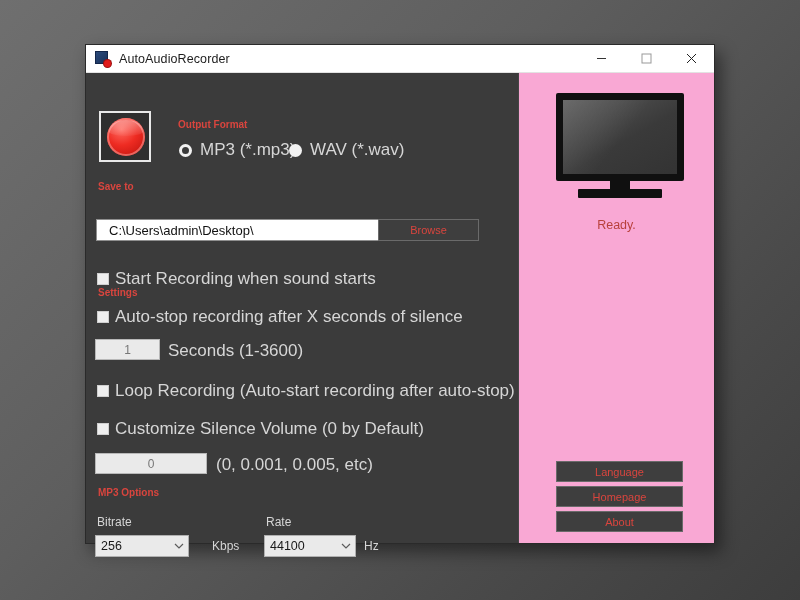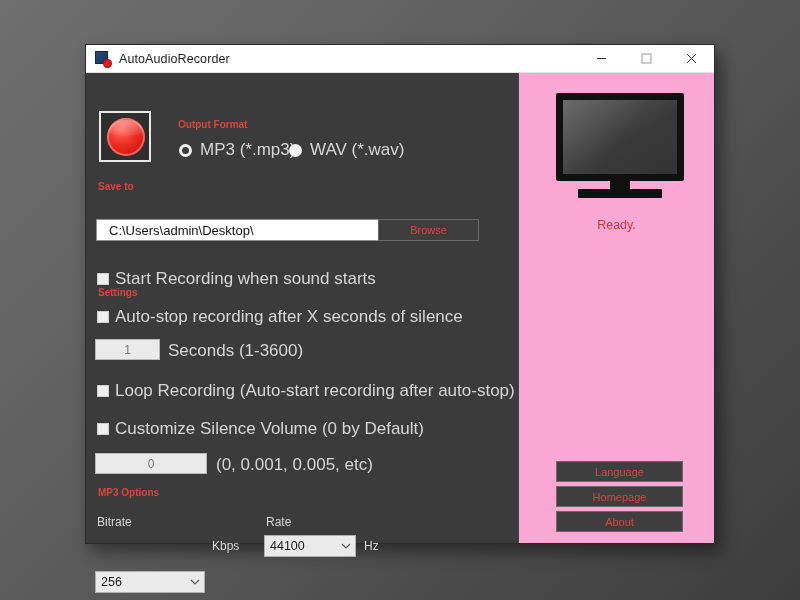--- a/index.html
+++ b/index.html
@@ -331,21 +331,21 @@
 
       <div class="chk" style="left:11px; top:350px;"></div>
       <div class="lbl" style="left:29px; top:346px;">Customize Silence Volume (0 by Default)</div>
 
       <input class="numbox" style="left: 9px; top: 380px; width: 112px; height: 21px;" value="0">
       <div class="lbl" style="left:130px; top:382px;">(0, 0.001, 0.005, etc)</div>
 
       <div class="hdr" style="left:12px; top:414px;">MP3 Options</div>
 
       <div class="lbl-sm" style="left:11px; top:442px;">Bitrate</div>
-      <div class="selwrap" style="left:9px; top:462px; width:110px; height:22px;margin-top:36px;">
+      <div class="selwrap" style="left:9px; top:462px; width:94px; height:22px;">
         <span class="selval">256</span>
         <span class="caret">
           <svg width="10" height="7" viewBox="0 0 10 7" aria-hidden="true">
             <polyline points="1,1 5,5 9,1" fill="none" stroke="#5c5c5c" stroke-width="1.2"></polyline>
           </svg>
         </span>
       </div>
       <div class="lbl-sm" style="left:126px; top:466px;">Kbps</div>
 
       <div class="lbl-sm" style="left:180px; top:442px;">Rate</div>

